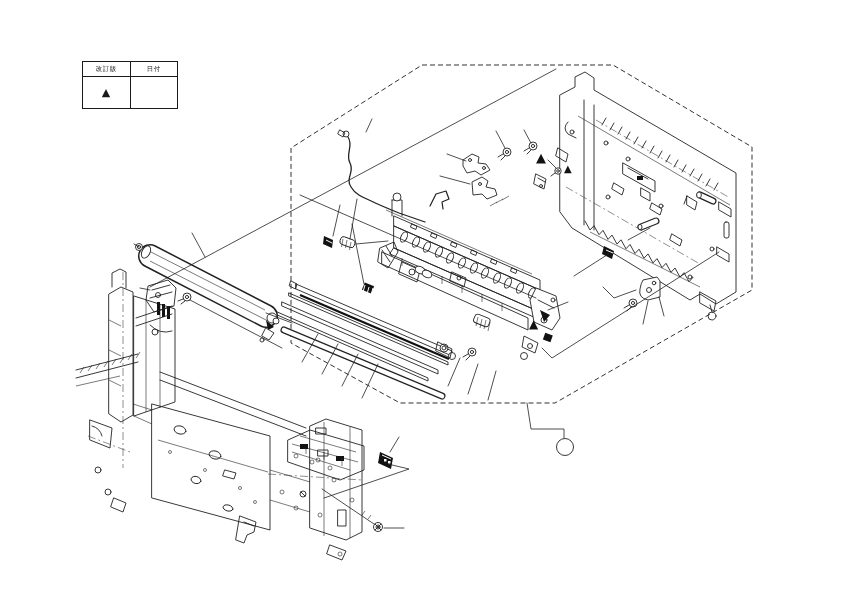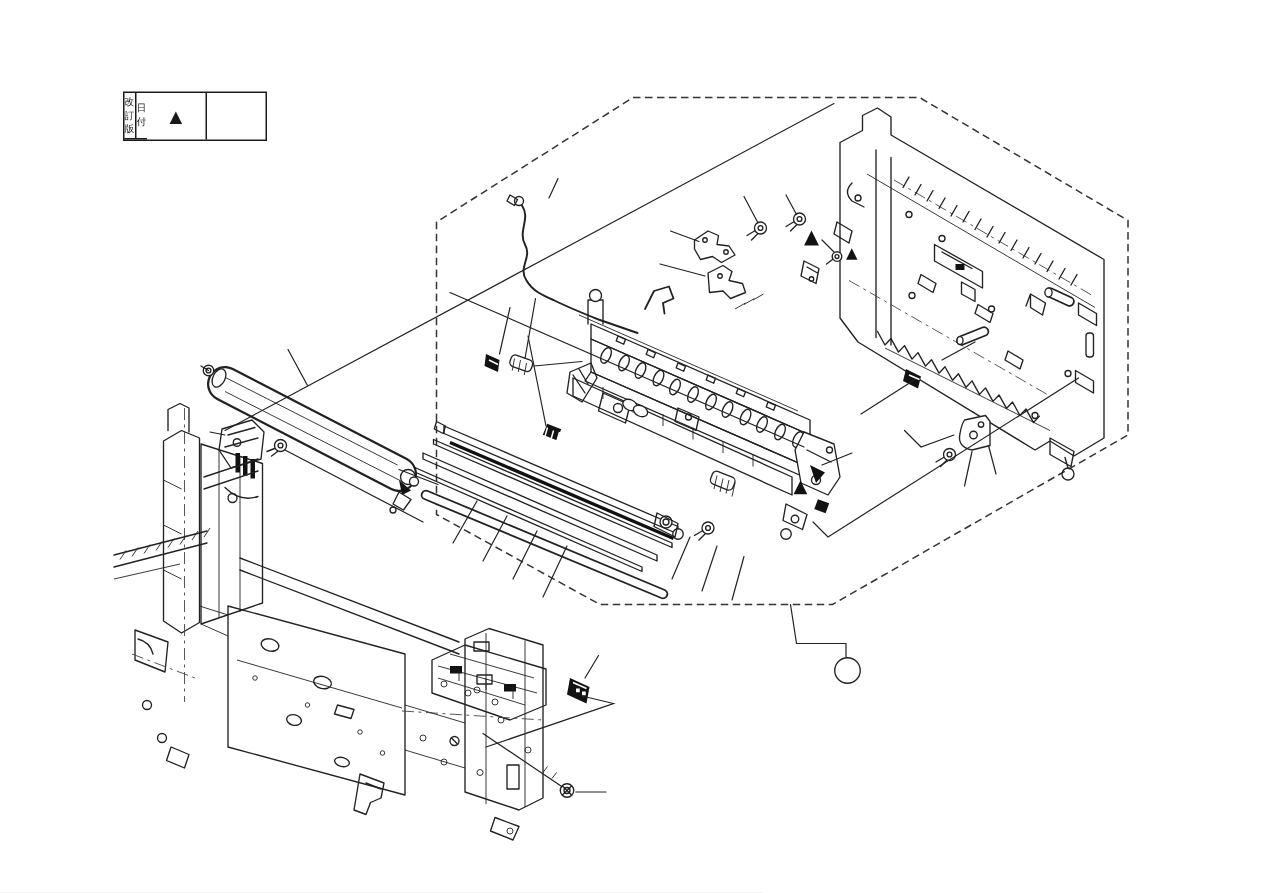--- a/index.html
+++ b/index.html
@@ -3,22 +3,22 @@
 <meta charset="utf-8">
 <style>
   html,body{margin:0;padding:0;background:#e8e8e8;}
   .page{
     position:relative;width:842px;height:595px;background:#ffffff;
     font-family:"DejaVu Sans","Liberation Sans",sans-serif;color:#1a1a1a;
     overflow:hidden;margin:0 auto;
   }
   
   .rev-table{
-    position:absolute;left:82px;top:61px;width:96px;height:33px;
-    border:1.2px solid #1a1a1a;display:flex;flex-direction:row;box-sizing:border-box;
+    position:absolute;left:82px;top:61px;width:96px;height:48px;
+    border:1.2px solid #1a1a1a;display:flex;flex-direction:column;box-sizing:border-box;
   }
   .rev-row{display:flex;flex:0 0 14px;border-bottom:1px solid #1a1a1a;}
   .rev-row.last{flex:1;border-bottom:none;}
   .rev-cell{
     flex:1;display:flex;align-items:center;justify-content:center;
     font-size:6.5px;letter-spacing:.5px;box-sizing:border-box;
   }
   .rev-cell:first-child{border-right:1px solid #1a1a1a;}
   .rev-marker{font-size:11px;line-height:1;}
   

